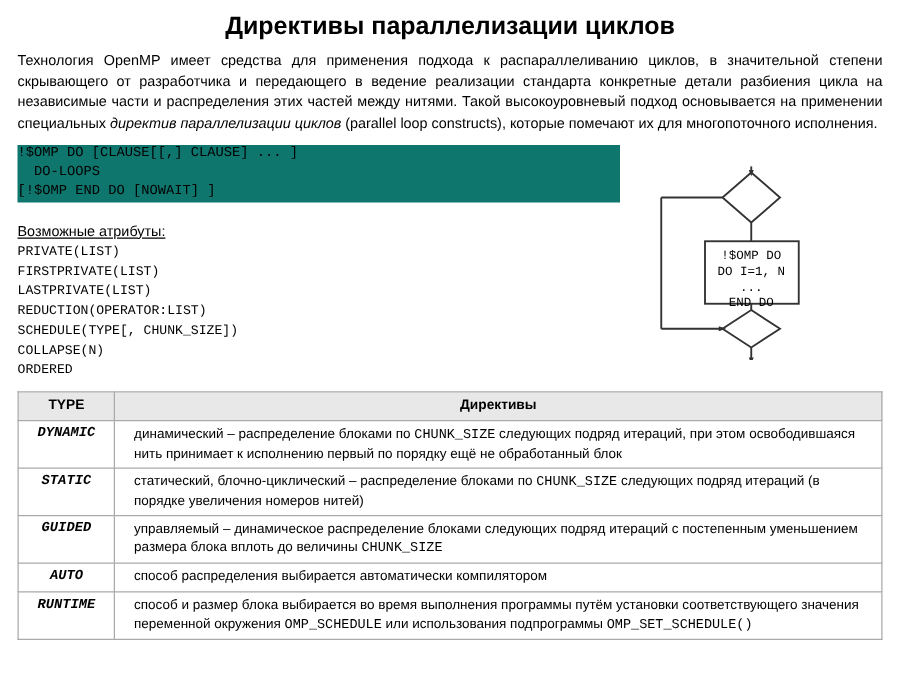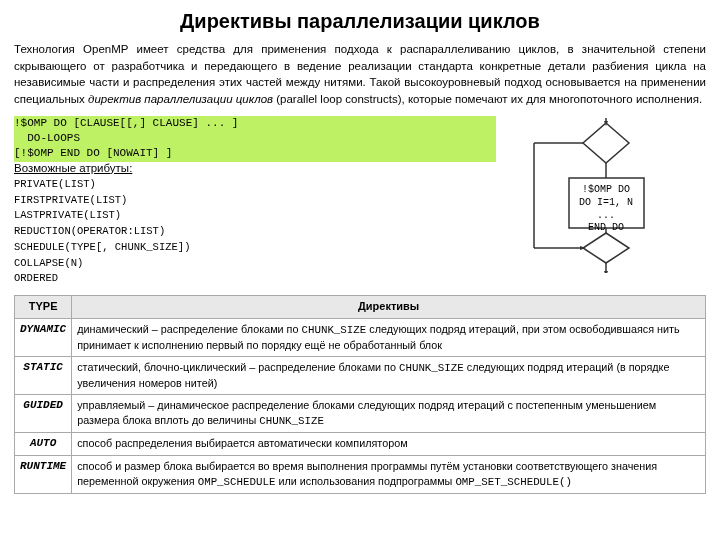--- a/index.html
+++ b/index.html
@@ -32,42 +32,41 @@
       display: flex;
       gap: 10px;
       margin-bottom: 8px;
     }
     .left-col {
       flex: 1;
     }
     .code-block {
       font-family: 'Courier New', monospace;
       font-size: 11px;
-      background: #bef264;
+      background: #0f766e;
       border: none;
-      margin-bottom: 0;
+      margin-bottom: 18px;
       white-space: pre;
       line-height: 1.4;
     }
     .attrs-header {
       text-decoration: underline;
       font-size: 11.5px;
       margin-bottom: 3px;
       display: block;
     }
     .attrs-list {
       font-family: 'Courier New', monospace;
       font-size: 10.5px;
       line-height: 1.5;
       white-space: pre;
     }
     .right-col {
       width: 200px;
       display: flex;
-      flex-direction: column;
       align-items: center;
     }
     .diagram-area {
       width: 190px;
       height: 160px;
       position: relative;
       display: flex;
       align-items: center;
       justify-content: center;
     }
@@ -79,21 +78,21 @@
     }
 
     
     .schedule-table {
       width: 100%;
       border-collapse: collapse;
       font-size: 11px;
     }
     .schedule-table th, .schedule-table td {
       border: 1px solid #aaa;
-      padding: 3px 5px;
+      padding: 3px 15px;
       vertical-align: top;
       line-height: 1.4;
     }
     .schedule-table th {
       background: #e8e8e8;
       font-weight: bold;
       text-align: center;
     }
     .schedule-table td:first-child {
       font-family: 'Courier New', monospace;

